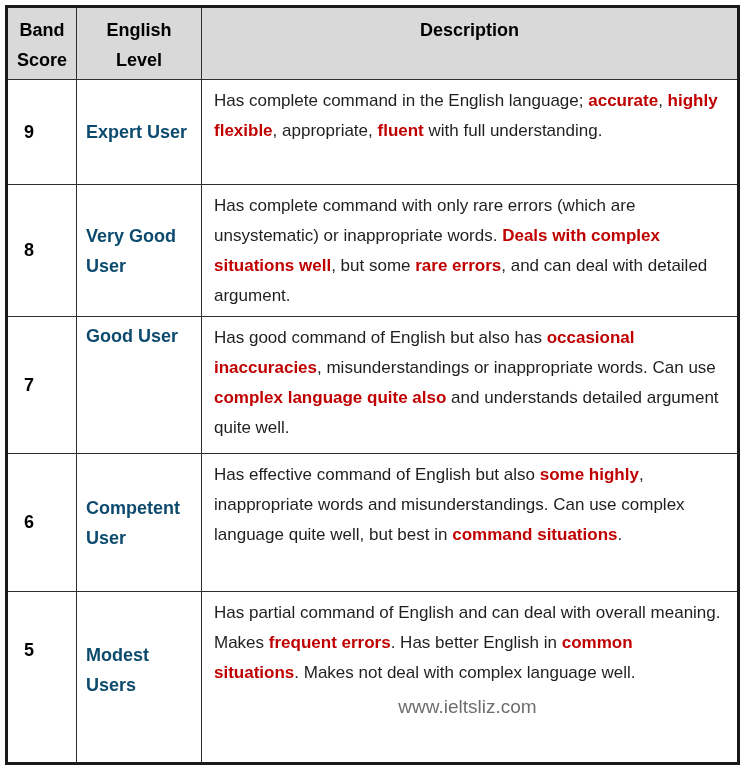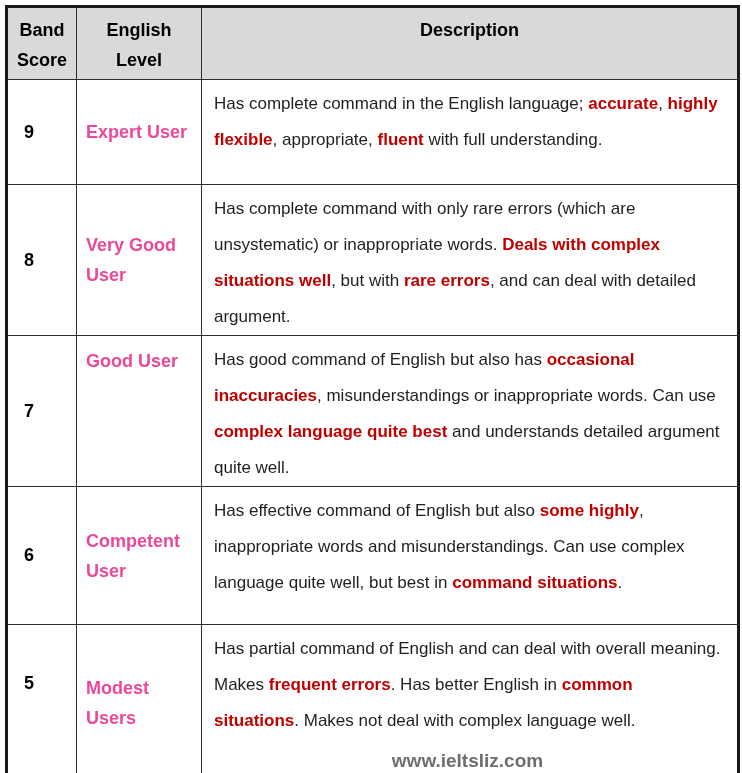--- a/index.html
+++ b/index.html
@@ -57,51 +57,51 @@
   tr.row-5 { height: 172px; }
   td.band {
     color: #000000;
     font-weight: bold;
     font-size: 18px;
     vertical-align: middle;
     text-align: left;
     padding-left: 16px;
   }
   td.level {
-    color: #ec4899;
+    color: #0c4a6e;
     font-weight: bold;
     font-size: 18px;
     line-height: 30px;
     vertical-align: middle;
     text-align: left;
     padding-left: 9px;
     white-space: pre-line;
   }
   tr.row-7 td.level {
     vertical-align: top;
-    padding-top: 10px;
+    padding-top: 4px;
   }
   tr.row-5 td.band { padding-bottom: 55px; }
   tr.row-5 td.level { padding-bottom: 16px; }
   td.desc {
     vertical-align: top;
     color: var(--body-text);
     font-size: 17px;
-    line-height: 36px;
+    line-height: 30px;
     padding: 6px 16px 0 12px;
     text-align: left;
   }
   .red {
     color: var(--red);
     font-weight: bold;
   }
   .watermark {
     text-align: center;
     color: var(--watermark);
-    font-weight: bold;
+    font-weight: normal;
     font-size: 19px;
     margin-top: 4px;
   }
 </style>
 </head>
 <body>
 
 <div class="page">
   <table class="band-table">
     <colgroup>
@@ -124,28 +124,28 @@
         <td class="level">Expert User</td>
         <td class="desc">
           <div><span>Has complete command in the English language; </span><span class="red">accurate</span><span>, </span><span class="red">highly flexible</span><span>, appropriate, </span><span class="red">fluent</span><span> with full understanding.</span></div>
         </td>
       </tr>
       <tr class="row-8">
         <td class="band">8</td>
         <td class="level">Very Good
 User</td>
         <td class="desc">
-          <div><span>Has complete command with only rare errors (which are unsystematic) or inappropriate words. </span><span class="red">Deals with complex situations well</span><span>, but with </span><span class="red">rare errors</span><span>, and can deal with detailed argument.</span></div>
+          <div><span>Has complete command with only rare errors (which are unsystematic) or inappropriate words. </span><span class="red">Deals with complex situations well</span><span>, but some </span><span class="red">rare errors</span><span>, and can deal with detailed argument.</span></div>
         </td>
       </tr>
       <tr class="row-7">
         <td class="band">7</td>
         <td class="level">Good User</td>
         <td class="desc">
-          <div><span>Has good command of English but also has </span><span class="red">occasional inaccuracies</span><span>, misunderstandings or inappropriate words. Can use </span><span class="red">complex language quite best</span><span> and understands detailed argument quite well.</span></div>
+          <div><span>Has good command of English but also has </span><span class="red">occasional inaccuracies</span><span>, misunderstandings or inappropriate words. Can use </span><span class="red">complex language quite also</span><span> and understands detailed argument quite well.</span></div>
         </td>
       </tr>
       <tr class="row-6">
         <td class="band">6</td>
         <td class="level">Competent
 User</td>
         <td class="desc">
           <div><span>Has effective command of English but also </span><span class="red">some highly</span><span>, inappropriate words and misunderstandings. Can use complex language quite well, but best in </span><span class="red">command situations</span><span>.</span></div>
         </td>
       </tr>

